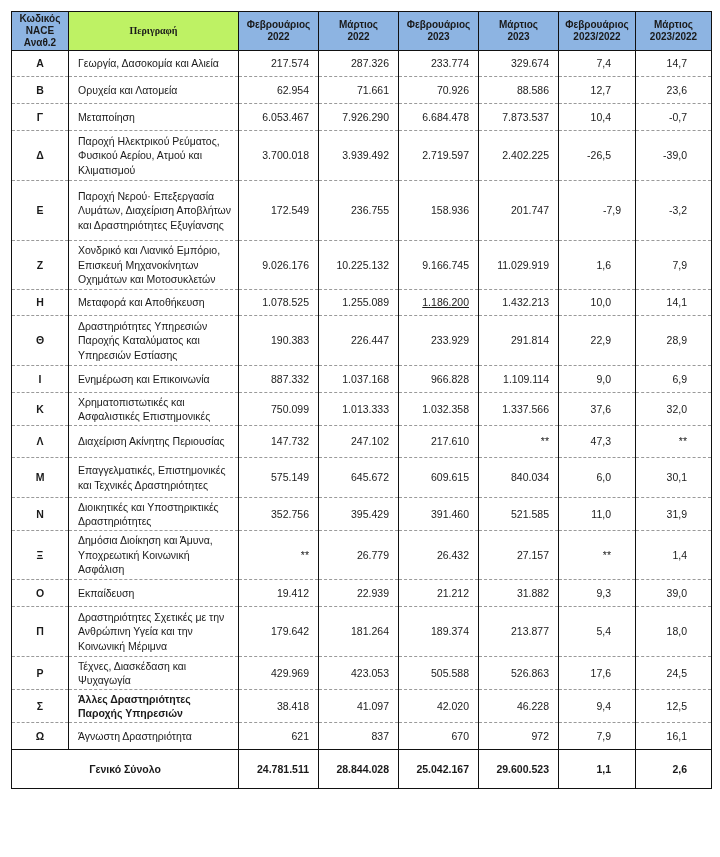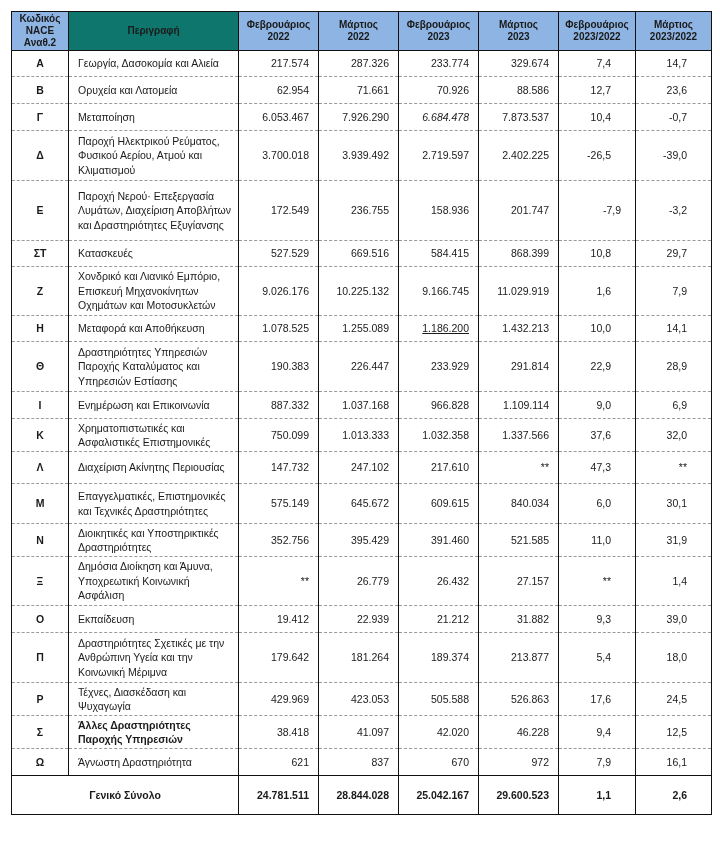--- a/index.html
+++ b/index.html
@@ -45,21 +45,21 @@
     <col class="c-num">
       <col class="c-num">
       <col class="c-num">
       <col class="c-num">
     <col class="c-pct1">
       <col class="c-pct2">
   </colgroup>
   <thead>
     <tr class="h2">
       <th style="background: rgb(141, 180, 226);"><span>Κωδικός</span><br><span>NACE</span><br><span>Αναθ.2</span></th>
-      <th style="background: #0f766e;">Περιγραφή</th>
+      <th style="background: #bef264; font-family: Liberation Serif, serif;">Περιγραφή</th>
       <th style="background: rgb(141, 180, 226);"><span>Φεβρουάριος</span><br><span>2022</span></th>
       <th style="background: rgb(141, 180, 226);"><span>Μάρτιος</span><br><span>2022</span></th>
       <th style="background: rgb(141, 180, 226);"><span>Φεβρουάριος</span><br><span>2023</span></th>
       <th style="background: rgb(141, 180, 226);"><span>Μάρτιος</span><br><span>2023</span></th>
       <th style="background: rgb(141, 180, 226);"><span>Φεβρουάριος</span><br><span>2023/2022</span></th>
       <th style="background: rgb(141, 180, 226);"><span>Μάρτιος</span><br><span>2023/2022</span></th>
     </tr>
   </thead>
   <tbody id="table-body">
 
@@ -81,21 +81,21 @@
         <td class="num" style="height: 26px;">70.926</td>
         <td class="num" style="height: 26px;">88.586</td>
         <td class="pct" style="height: 26px;">12,7</td>
         <td class="pct" style="height: 26px;">23,6</td>
       </tr>
       <tr>
         <td class="code" style="height: 26px;">Γ</td>
         <td class="desc" style="height: 26px;">Μεταποίηση</td>
         <td class="num" style="height: 26px;">6.053.467</td>
         <td class="num" style="height: 26px;">7.926.290</td>
-        <td class="num" style="height: 26px; font-style: italic;">6.684.478</td>
+        <td class="num" style="height: 26px;">6.684.478</td>
         <td class="num" style="height: 26px;">7.873.537</td>
         <td class="pct" style="height: 26px;">10,4</td>
         <td class="pct" style="height: 26px;">-0,7</td>
       </tr>
       <tr>
         <td class="code" style="height: 49px;">Δ</td>
         <td class="desc" style="height: 49px;">Παροχή Ηλεκτρικού Ρεύματος, Φυσικού Αερίου, Ατμού και Κλιματισμού</td>
         <td class="num" style="height: 49px;">3.700.018</td>
         <td class="num" style="height: 49px;">3.939.492</td>
         <td class="num" style="height: 49px;">2.719.597</td>
@@ -105,30 +105,20 @@
       </tr>
       <tr>
         <td class="code" style="height: 59px;">Ε</td>
         <td class="desc" style="height: 59px;">Παροχή Νερού· Επεξεργασία Λυμάτων, Διαχείριση Αποβλήτων και Δραστηριότητες Εξυγίανσης</td>
         <td class="num" style="height: 59px;">172.549</td>
         <td class="num" style="height: 59px;">236.755</td>
         <td class="num" style="height: 59px;">158.936</td>
         <td class="num" style="height: 59px;">201.747</td>
         <td class="pct" style="height: 59px; padding-left: 44px;">-7,9</td>
         <td class="pct" style="height: 59px;">-3,2</td>
-      </tr>
-      <tr>
-        <td class="code" style="height: 25px;">ΣΤ</td>
-        <td class="desc" style="height: 25px;">Κατασκευές</td>
-        <td class="num" style="height: 25px;">527.529</td>
-        <td class="num" style="height: 25px;">669.516</td>
-        <td class="num" style="height: 25px;">584.415</td>
-        <td class="num" style="height: 25px;">868.399</td>
-        <td class="pct" style="height: 25px;">10,8</td>
-        <td class="pct" style="height: 25px;">29,7</td>
       </tr>
       <tr>
         <td class="code" style="height: 48px;">Ζ</td>
         <td class="desc" style="height: 48px;">Χονδρικό και Λιανικό Εμπόριο, Επισκευή Μηχανοκίνητων Οχημάτων και Μοτοσυκλετών</td>
         <td class="num" style="height: 48px;">9.026.176</td>
         <td class="num" style="height: 48px;">10.225.132</td>
         <td class="num" style="height: 48px;">9.166.745</td>
         <td class="num" style="height: 48px;">11.029.919</td>
         <td class="pct" style="height: 48px;">1,6</td>
         <td class="pct" style="height: 48px;">7,9</td>

